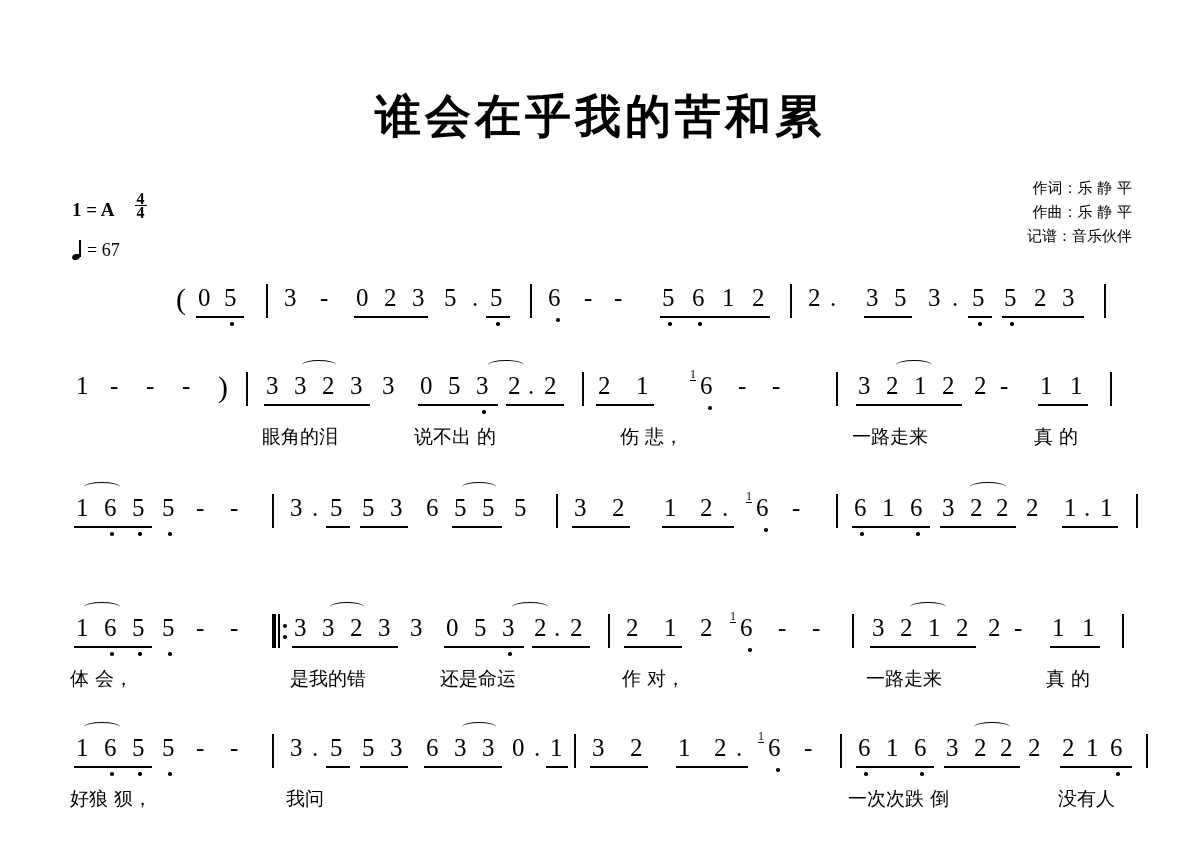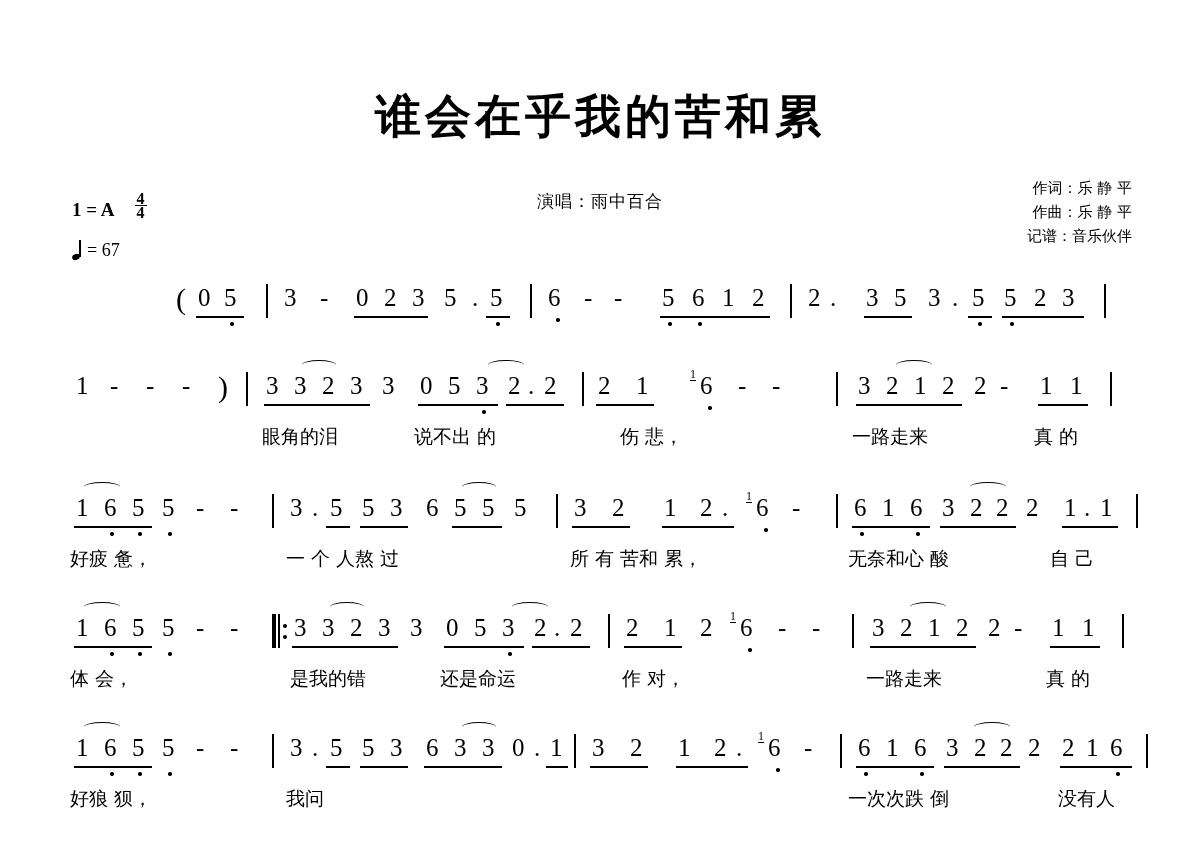--- a/index.html
+++ b/index.html
@@ -199,21 +199,20 @@
   .repeat .d1 { top: 10px; }
   .repeat .d2 { top: 21px; }
   .paren { position: absolute; font-size: 30px; line-height: 30px; }
 </style>
 </head>
 <body>
 
 <div id="sheet">
 
   <div class="title">谁会在乎我的苦和累</div>
-  <div class="singer">演唱：雨中百合</div>
 
   <div class="credits">
     <div>作词：乐 静 平</div>
     <div>作曲：乐 静 平</div>
     <div>记谱：音乐伙伴</div>
   </div>
 
   <div class="keyblock">
     <div class="keyline">
       <span style="font-weight:bold;">1 = A</span>
@@ -420,27 +419,20 @@
       <span class="n" style="left:996px; top:4px;">2</span>
       <div class="underline" style="left:940px; top:36px; width:76px;"></div>
       <span class="n" style="left:1026px; top:4px;">2</span>
       <span class="n" style="left:1064px; top:4px;">1</span>
       <span class="n" style="left:1084px; top:4px;">.</span>
       <span class="n" style="left:1100px; top:4px;">1</span>
       <div class="underline" style="left:1062px; top:36px; width:56px;"></div>
 
       <div class="bar" style="left:1136px;"></div>
     </div>
-    <div class="lyrics">
-      <span class="lyr" style="left:70px;">好疲 惫，</span>
-      <span class="lyr" style="left:286px;">一 个 人熬 过</span>
-      <span class="lyr" style="left:570px;">所 有 苦和 累，</span>
-      <span class="lyr" style="left:848px;">无奈和心 酸</span>
-      <span class="lyr" style="left:1050px;">自 己</span>
-    </div>
   </div>
 
   <div class="line" style="top:610px;">
     <div class="notes">
       <div class="slur" style="left:84px; top:-8px; width:36px;"></div>
       <span class="n" style="left:76px; top:4px;">1</span>
       <span class="n" style="left:104px; top:4px;">6</span>
       <div class="dotlow" style="left:110px; top:42px;"></div>
       <span class="n" style="left:132px; top:4px;">5</span>
       <div class="dotlow" style="left:138px; top:42px;"></div>

